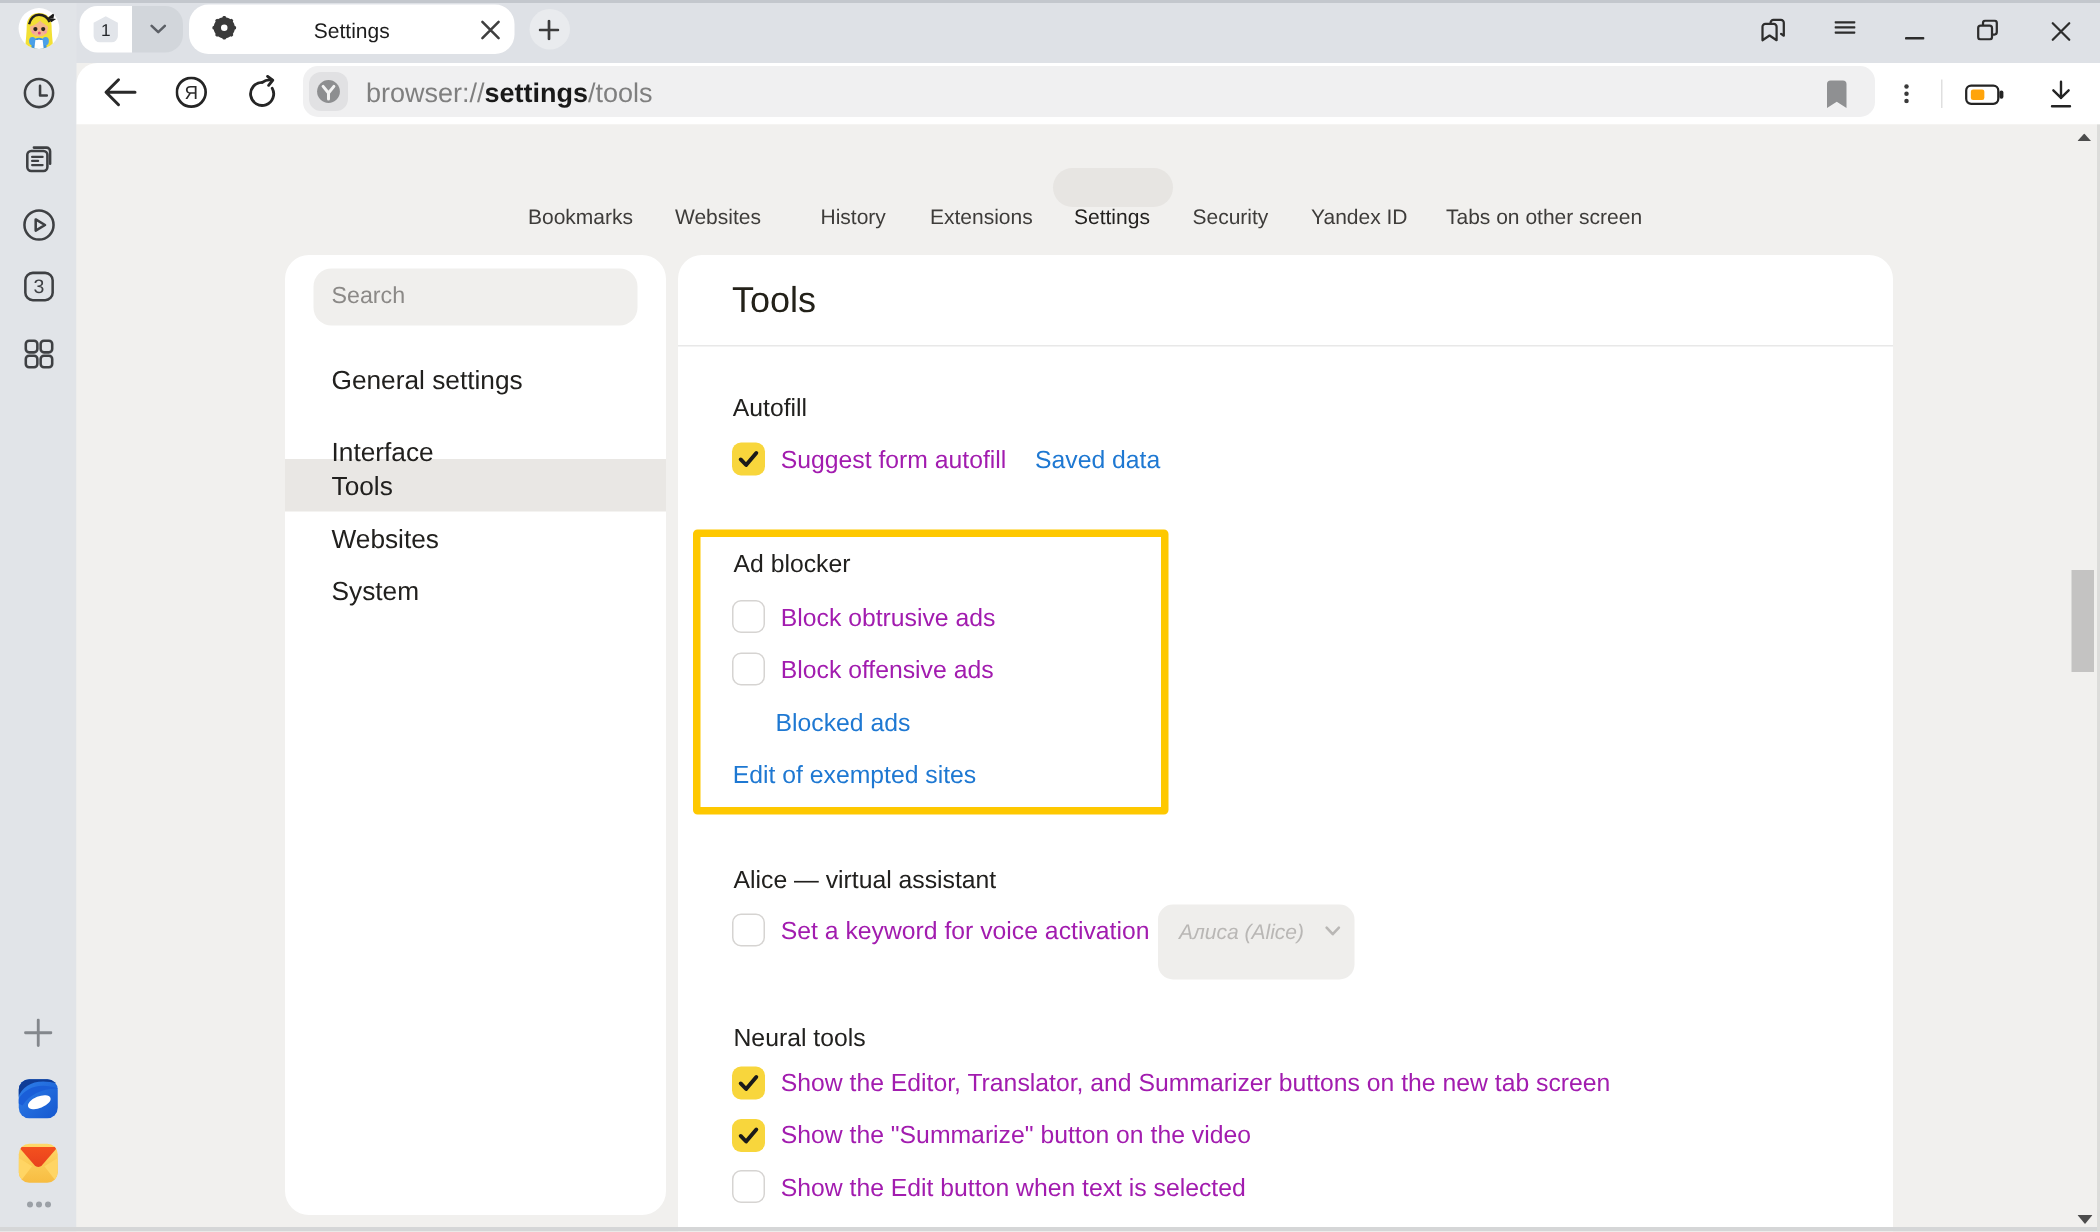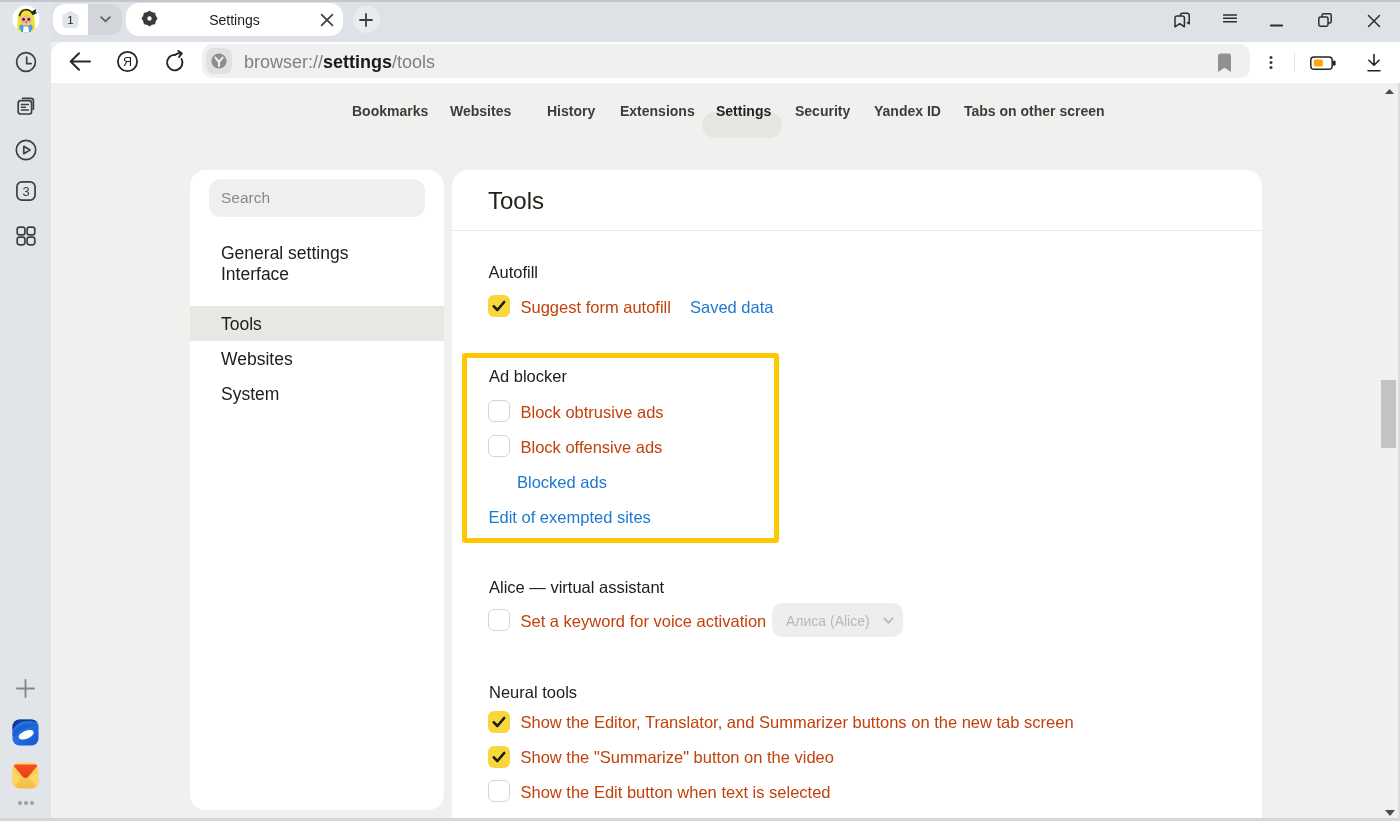--- a/index.html
+++ b/index.html
@@ -22,44 +22,44 @@
   
   #tab { left:126px; top:3px; width:217px; height:33px; background:#fff; border-radius:13px; }
   #tab-title { left:0; top:9px; width:217px; text-align:center; font-size:14px; color:#1c1c1c; }
   
   #urlpill { left:202px; top:44px; width:1048px; height:34px; background:#f0f0f1; border-radius:10px; }
   #shieldbg { left:206px; top:48px; width:26px; height:26px; background:#e1e1e3; border-radius:8px; }
   #urltext { left:244px; top:51.5px; font-size:18px; color:#7f7f7f; letter-spacing:0; }
   #urltext b { color:#191919; font-weight:700; }
 
   
-  .navitem { top:103px; font-size:14px; color:#3e3c3a; white-space:nowrap;font-weight:bold; }
+  .navitem { top:136px; font-size:14px; color:#3e3c3a; white-space:nowrap; }
   #navpill { left:702px; top:112px; width:80px; height:26px; background:#e7e5e2; border-radius:13px; }
 
   #leftcard { left:190px; top:170px; width:254px; height:640px; background:#fff; border-radius:16px; }
   #search { left:209px; top:179px; width:216px; height:38px; background:#f0efed; border-radius:12px; }
   #search span { position:absolute; left:12px; top:10px; font-size:15.5px; color:#8b8987; }
   .menuitem { left:221px; font-size:17.5px; color:#21201e; }
   #selband { left:190px; top:306px; width:254px; height:35px; background:#e9e7e4; }
 
   #rightcard { left:452px; top:170px; width:810px; height:651px; background:#fff; border-radius:16px 16px 0 0; }
   #tools-h { left:488px; top:186.5px; font-size:24px; color:#232119; }
   #divider { left:452px; top:230px; width:810px; height:1px; background:#e8e8e8; }
 
   .sech { font-size:16.5px; font-weight:400; color:#21201e; white-space:nowrap; }
-  .lbl  { font-size:16.5px; color:#c2410c; white-space:nowrap; }
+  .lbl  { font-size:16.5px; color:#a21caf; white-space:nowrap; }
   .link { font-size:16.5px; color:#1e78d2; white-space:nowrap; }
 
   .cb { width:22px; height:22px; border-radius:6px; }
   .cb.on { background:#f8d63c; }
   .cb.off { background:#fff; border:1.4px solid #d6d4d2; }
 
   #ybox { left:462px; top:353px; width:317px; height:190px; border:5px solid #fec800; border-radius:3px; }
 
-  #dropdown { left:772px; top:603px; width:131px; height:34px; background:#efeeec; border-radius:10px; }
+  #dropdown { left:772px; top:603px; width:131px; height:50px; background:#efeeec; border-radius:10px;font-style:italic; }
   #dropdown span { position:absolute; left:14px; top:10px; font-size:14px; color:#b9b7b5; }
 
   
   #sb-thumb { left:1381px; top:380px; width:15px; height:68px; background:#c4c3c2; }
 </style>
 </head>
 <body>
 <div class="abs" id="tabstrip"></div>
 <div class="abs" id="sidebar"></div>
 <div class="abs" id="topedge"></div>
@@ -261,21 +261,21 @@
 <span class="abs navitem" style="left:795px">Security</span>
 <span class="abs navitem" style="left:874px">Yandex ID</span>
 <span class="abs navitem" style="left:964px">Tabs on other screen</span>
 
 <div class="abs" id="leftcard"></div>
 <div class="abs" id="selband"></div>
 <div class="abs" id="search">
     <span>Search</span>
   </div>
 <span class="abs menuitem" style="top:242.5px">General settings</span>
-<span class="abs menuitem" style="top:264px">Interface</span>
+<span class="abs menuitem" style="top:291px">Interface</span>
 <span class="abs menuitem" style="top:313.5px">Tools</span>
 <span class="abs menuitem" style="top:348.5px">Websites</span>
 <span class="abs menuitem" style="top:383.5px">System</span>
 
 <div class="abs" id="rightcard"></div>
 <div class="abs" id="tools-h">Tools</div>
 <div class="abs" id="divider"></div>
 
 <span class="abs sech" style="left:488.5px;top:262.5px">Autofill</span>
 <div class="abs cb on" style="left:488px;top:295px"><svg width="22" height="22" viewBox="0 0 22 22">

